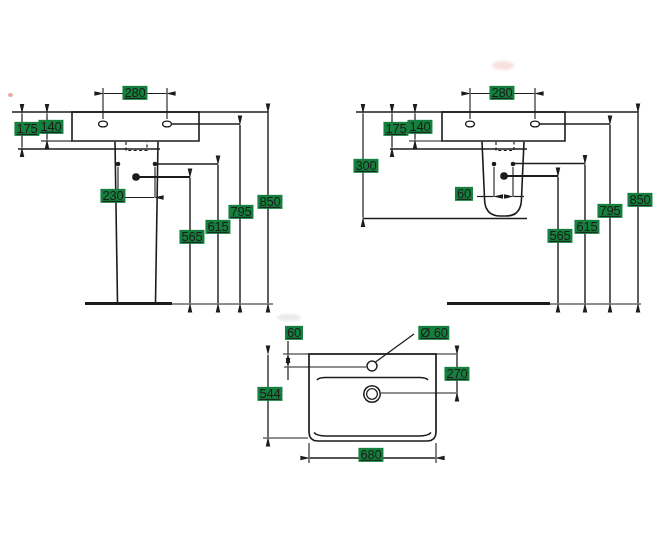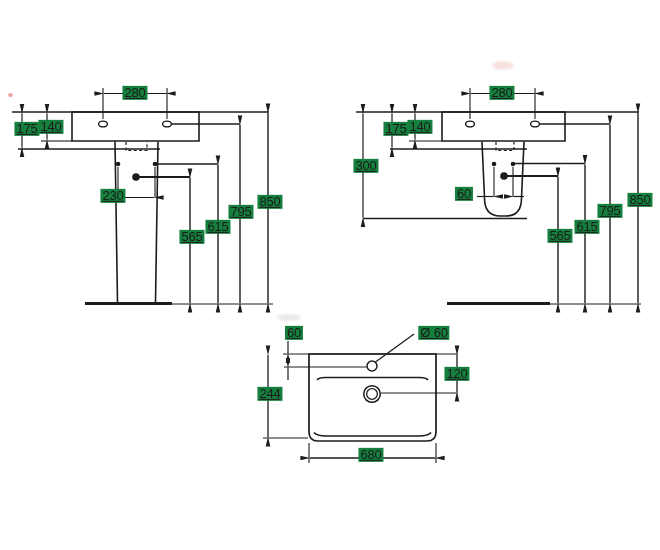--- a/index.html
+++ b/index.html
@@ -123,20 +123,20 @@
   <div class="dim" style="left:420px;top:127px">140</div>
   <div class="dim" style="left:366px;top:166px">300</div>
   <div class="dim" style="left:464px;top:194px">60</div>
   <div class="dim" style="left:560px;top:236px">565</div>
   <div class="dim" style="left:587px;top:227px">615</div>
   <div class="dim" style="left:610px;top:211px">795</div>
   <div class="dim" style="left:640px;top:200px">850</div>
 
   <div class="dim" style="left:294px;top:333px">60</div>
   <div class="dim" style="left:434px;top:333px">Ø 60</div>
-  <div class="dim" style="left:457px;top:374px">120</div>
-  <div class="dim" style="left:270px;top:394px">244</div>
+  <div class="dim" style="left:457px;top:374px">270</div>
+  <div class="dim" style="left:270px;top:394px">544</div>
   <div class="dim" style="left:371px;top:455px">680</div>
 
   <div class="artifact a1"></div>
   <div class="artifact a2"></div>
   <div class="artifact a3"></div>
 </div>
 
 </body></html>

